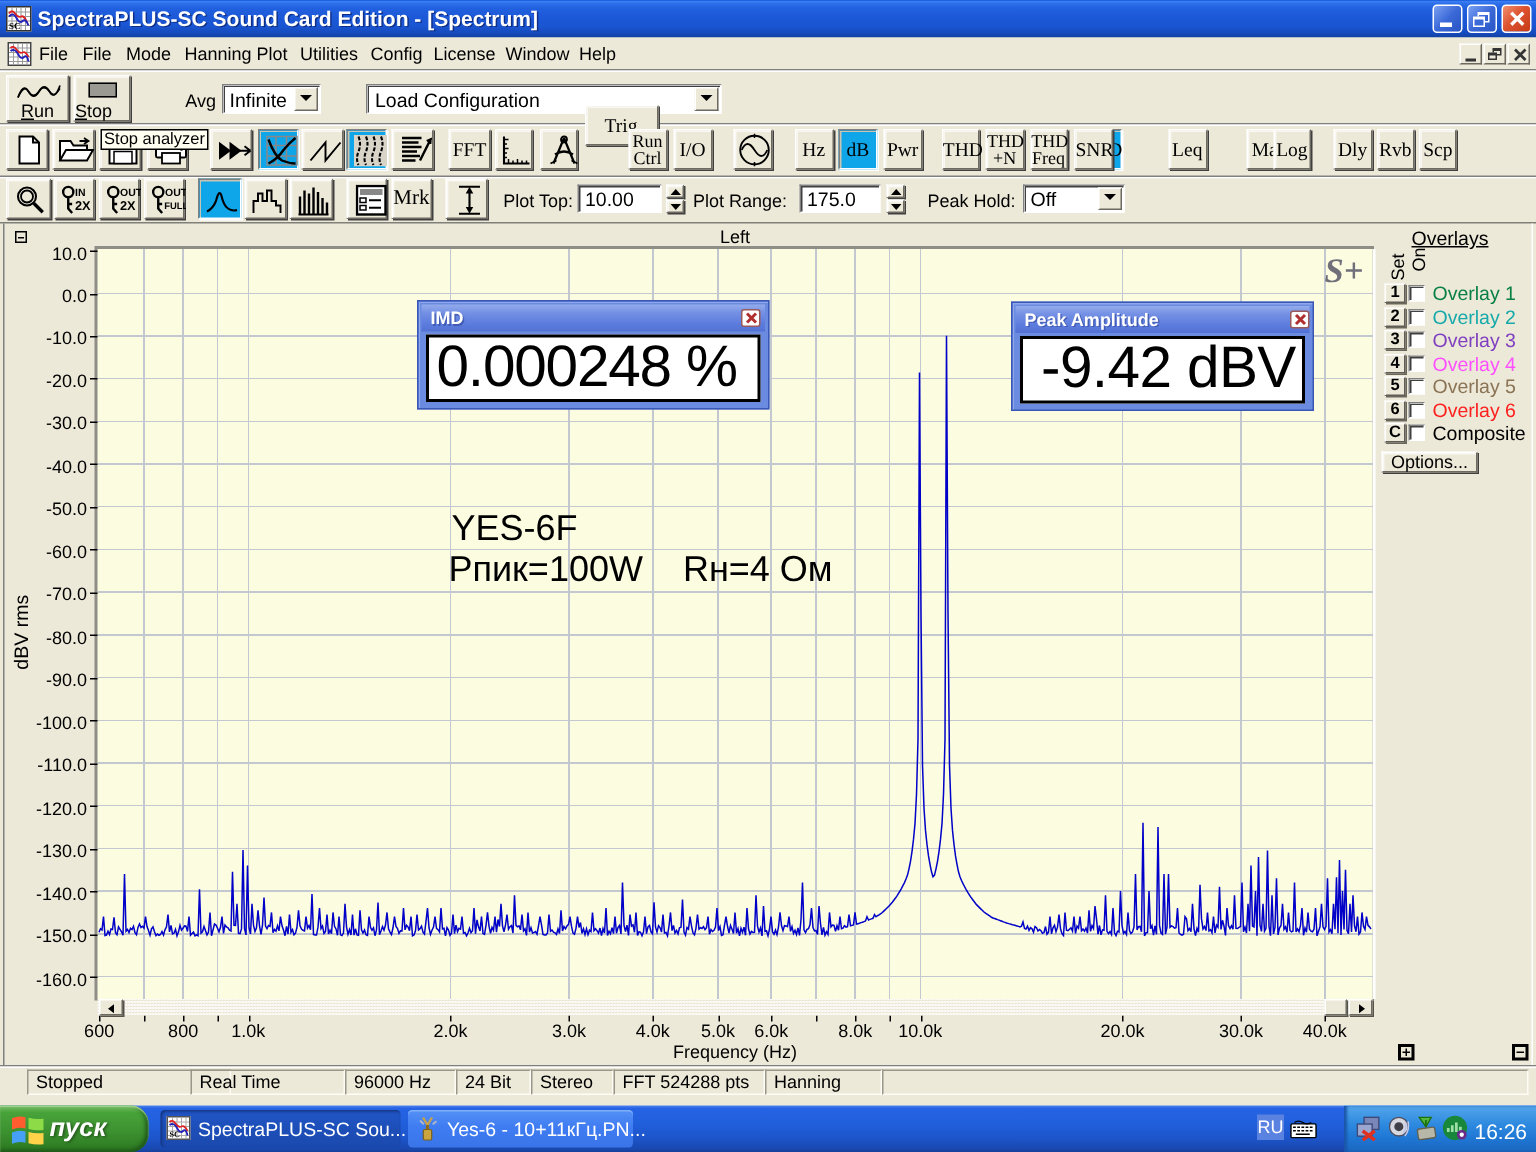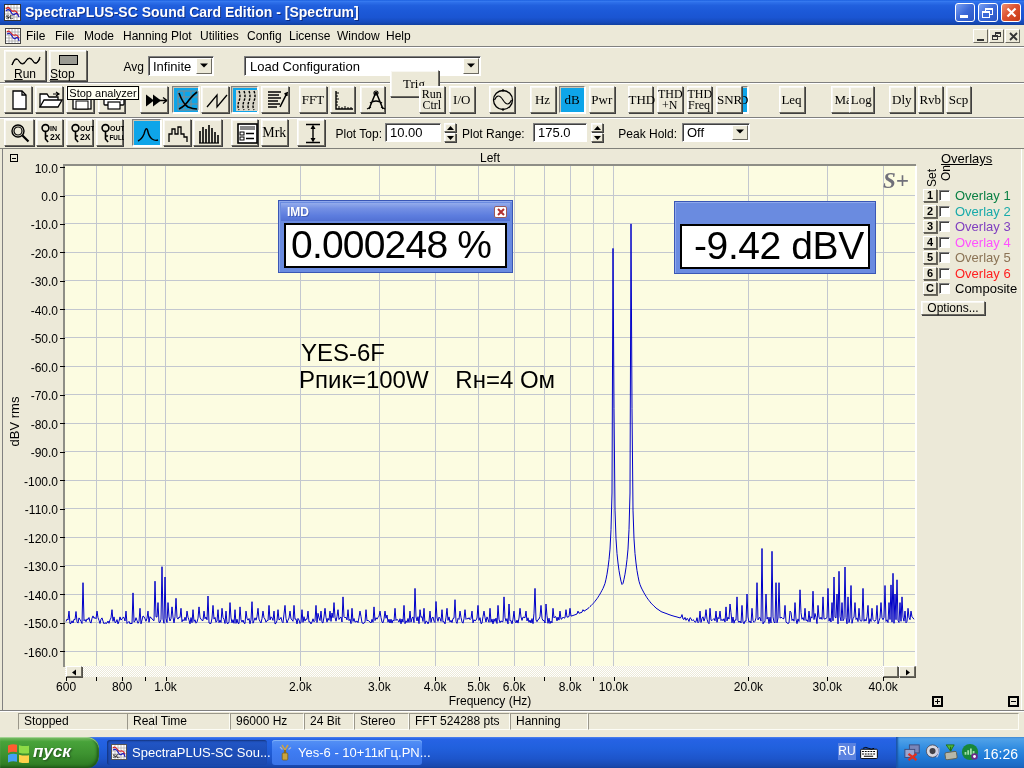--- a/index.html
+++ b/index.html
@@ -482,20 +482,28 @@
         <svg class="abs" style="left:1.5px;top:1.5px" width="8" height="8" viewBox="0 0 8 8">
           <path d="M1 1 L7 7 M7 1 L1 7" stroke="#b03030" stroke-width="2"></path>
         </svg>
       </div>
     </div>
     <div class="abs" style="left:5px;top:22px;right:5px;bottom:4px;background:#fff;border:2px solid #000">
       <div class="abs" style="left:5px;top:50%;transform:translateY(-52%);font-size:39px;letter-spacing:-0.8px;white-space:nowrap">0.000248 %</div>
     </div>
   </div>
 <div class="abs" style="left:674px;top:201px;width:202px;height:73px;background:#6A8BE0;border:1px solid #3A57B5;box-shadow:inset 1px 1px 0 #8FA8EC;z-index:20">
+    <div class="abs" style="left:2px;top:2px;right:2px;height:18px;background:linear-gradient(180deg,#94ACEC 0%,#7490E4 30%,#5D7DDE 70%,#5271D4 100%);">
+      <div class="abs" style="left:6px;top:2px;font-size:12px;font-weight:bold;color:#fff;text-shadow:1px 1px 0 rgba(40,60,140,.5)">Peak Amplitude</div>
+      <div class="abs" style="left:183px;top:2.5px;width:13px;height:12px;background:#fff;border:1px solid #9b5a5a;border-radius:2px">
+        <svg class="abs" style="left:1.5px;top:1.5px" width="8" height="8" viewBox="0 0 8 8">
+          <path d="M1 1 L7 7 M7 1 L1 7" stroke="#b03030" stroke-width="2"></path>
+        </svg>
+      </div>
+    </div>
     <div class="abs" style="left:5px;top:22px;right:5px;bottom:4px;background:#fff;border:2px solid #000">
       <div class="abs" style="left:12px;top:50%;transform:translateY(-52%);font-size:39px;letter-spacing:-0.4px;white-space:nowrap">-9.42 dBV</div>
     </div>
   </div>
 <div class="abs" style="left:941px;top:151px;font-size:13px;text-decoration:underline">Overlays</div>
 <div class="abs" style="left:925px;top:187px;font-size:12px;transform:rotate(-90deg);transform-origin:0 0;white-space:nowrap">Set</div>
 <div class="abs" style="left:939px;top:181px;font-size:12px;transform:rotate(-90deg);transform-origin:0 0;white-space:nowrap">On</div>
 <div class="ovbtn" style="top:189.0px">1</div>
 <div class="ovchk" style="top:190.0px"></div>
 <div class="ovlab" style="top:189.0px;color:#0A8044">Overlay 1</div>

